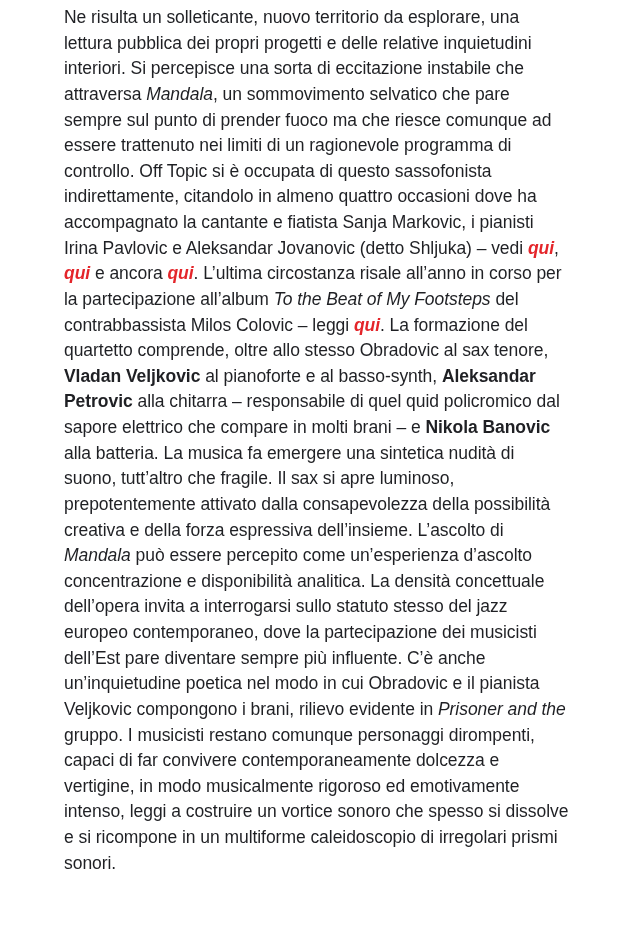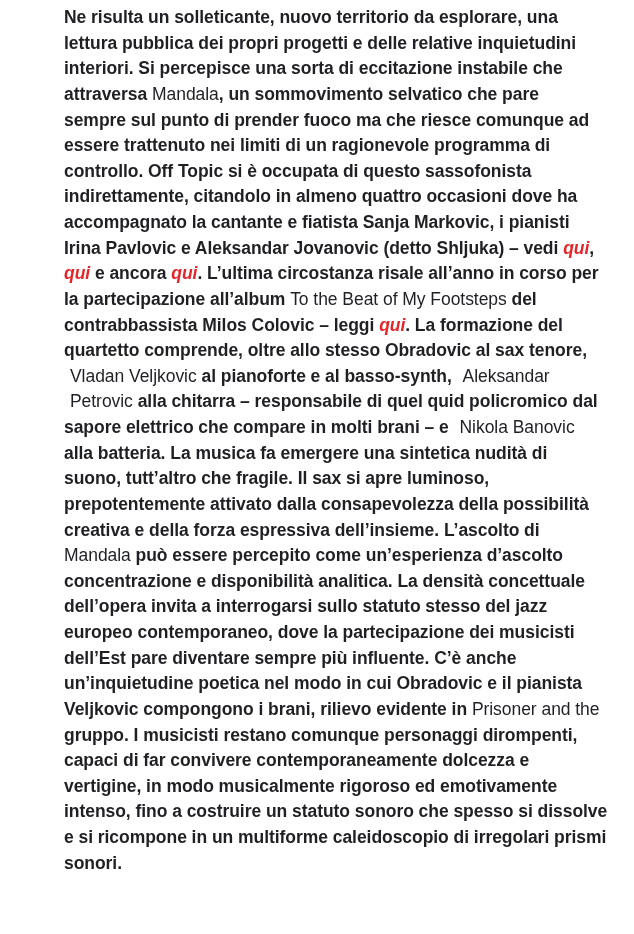--- a/index.html
+++ b/index.html
@@ -19,23 +19,23 @@
     width: 634px;
     color: var(--text-color, #1f2024);
     font-size: 17.5px;
     line-height: 25.64px;
     letter-spacing: -0.05px;
   }
   .line {
     white-space: pre;
     height: 25.64px;
   }
-  .run-n { font-style: normal; font-weight: 700; margin-top: 36px; }
-  .run-i { font-weight: 400; margin-top: 12px; }
-  .run-b { font-style: normal; font-weight: 400; margin-left: 6px; }
+  .run-n { font-style: normal; font-weight: 400; margin-top: 36px; }
+  .run-i { font-style: italic; font-weight: 400; margin-top: 12px; }
+  .run-b { font-style: normal; font-weight: 700; }
   .run-l {
     font-style: italic;
     font-weight: 700;
     color: var(--link-color, #e4252a);
     cursor: pointer;
   }
 </style>
 </head>
 <body style="background: rgb(255, 255, 255);">
 
@@ -64,16 +64,16 @@
     <div class="line"><span class="run-i">Mandala</span><span class="run-n"> può essere percepito come un’esperienza d’ascolto</span></div>
     <div class="line"><span class="run-n">concentrazione e disponibilità analitica. La densità concettuale</span></div>
     <div class="line"><span class="run-n">dell’opera invita a interrogarsi sullo statuto stesso del jazz</span></div>
     <div class="line"><span class="run-n">europeo contemporaneo, dove la partecipazione dei musicisti</span></div>
     <div class="line"><span class="run-n">dell’Est pare diventare sempre più influente. C’è anche</span></div>
     <div class="line"><span class="run-n">un’inquietudine poetica nel modo in cui Obradovic e il pianista</span></div>
     <div class="line"><span class="run-n">Veljkovic compongono i brani, rilievo evidente in </span><span class="run-i">Prisoner and the</span></div>
     <div class="line"><span class="run-n">gruppo. I musicisti restano comunque personaggi dirompenti,</span></div>
     <div class="line"><span class="run-n">capaci di far convivere contemporaneamente dolcezza e</span></div>
     <div class="line"><span class="run-n">vertigine, in modo musicalmente rigoroso ed emotivamente</span></div>
-    <div class="line"><span class="run-n">intenso, fino a costruire un statuto sonoro che spesso si dissolve</span></div>
+    <div class="line"><span class="run-n">intenso, leggi a costruire un vortice sonoro che spesso si dissolve</span></div>
     <div class="line"><span class="run-n">e si ricompone in un multiforme caleidoscopio di irregolari prismi</span></div>
     <div class="line"><span class="run-n">sonori.</span></div>
   </div>
 
 </body></html>

